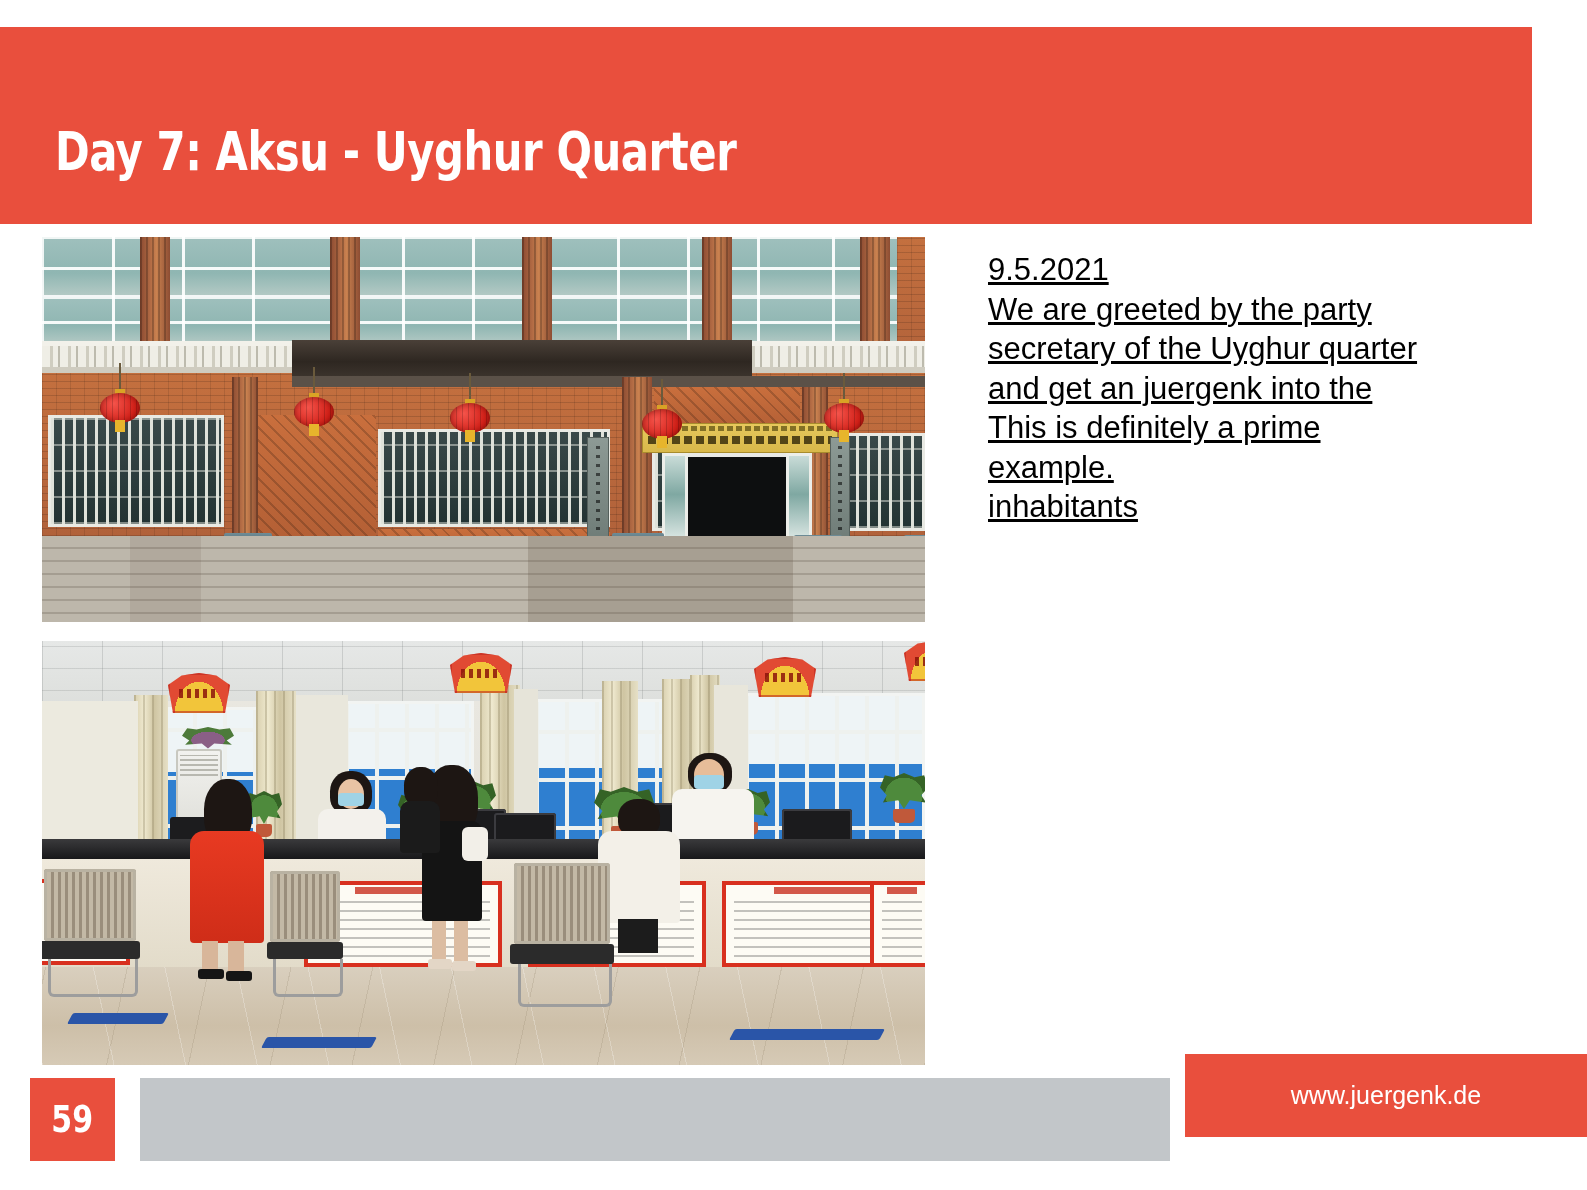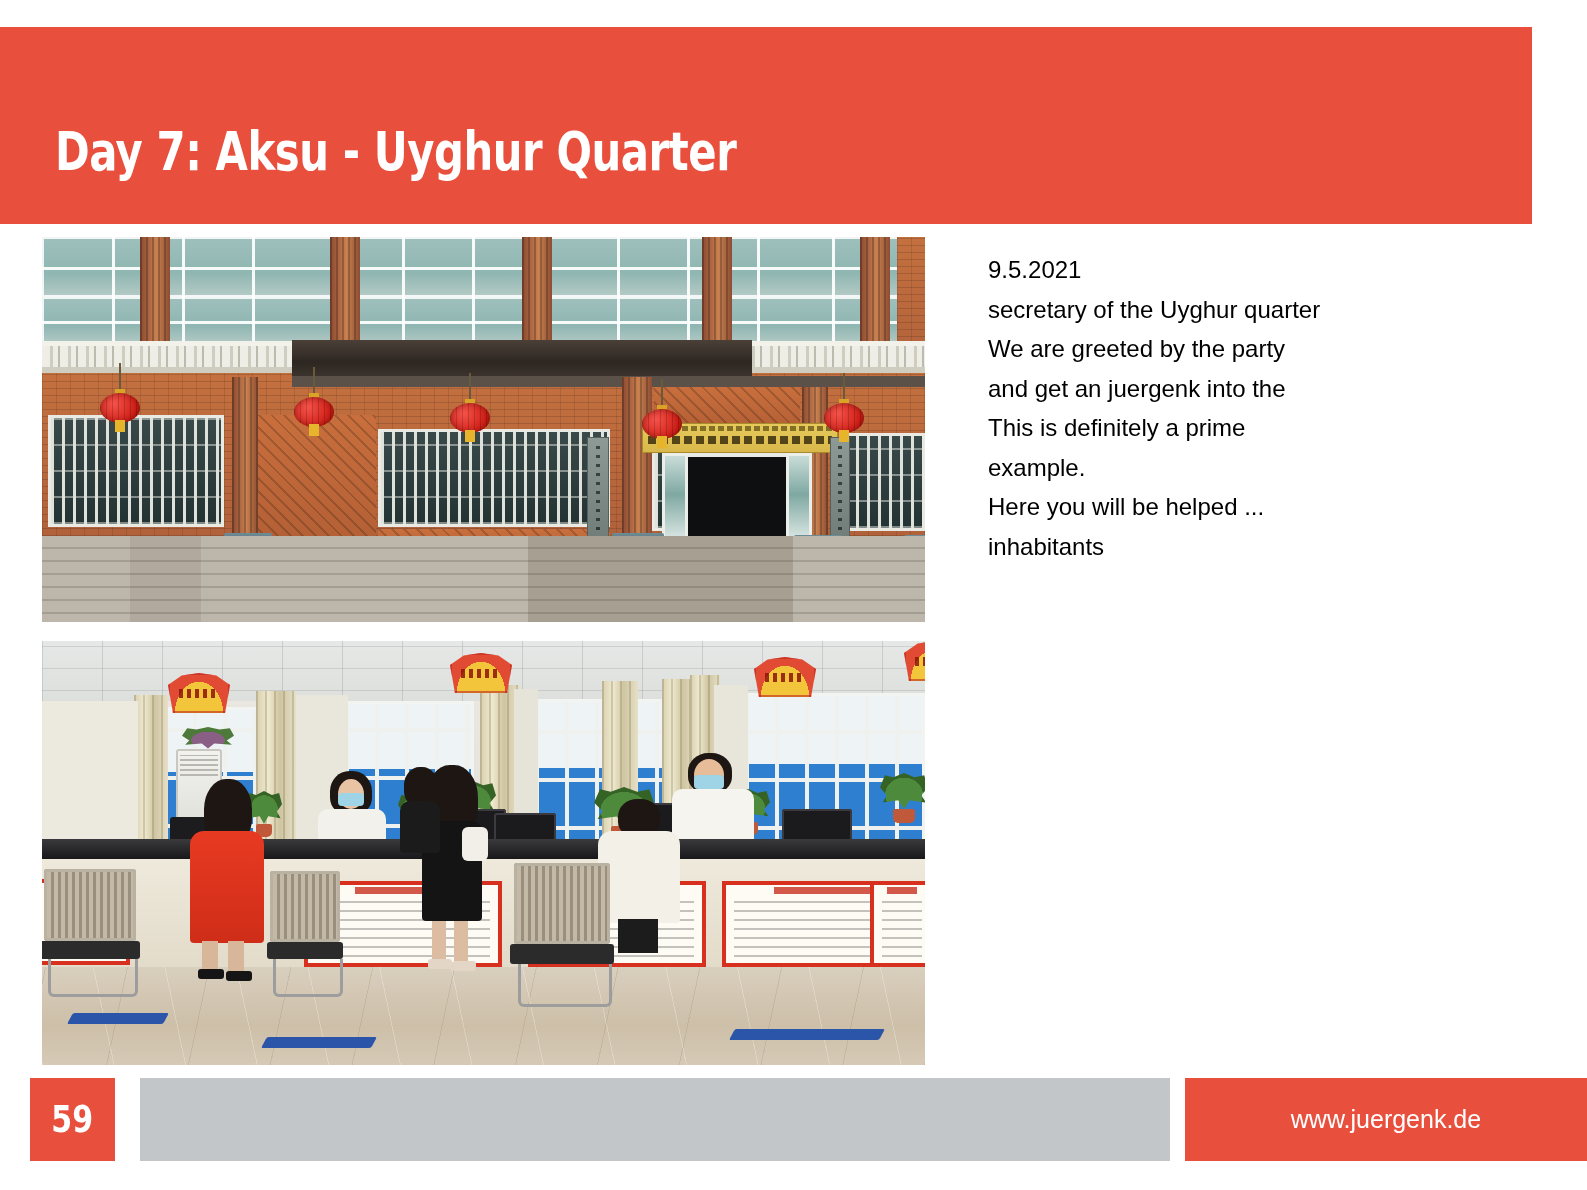--- a/index.html
+++ b/index.html
@@ -23,22 +23,23 @@
     letter-spacing:-0.5px;
     font-family:"DejaVu Sans Condensed","Liberation Sans Narrow","Liberation Sans",sans-serif;
     transform:scaleX(0.86);transform-origin:left center;
     white-space:nowrap;
     line-height:1;
   }
 
   
   .body-text{
     position:absolute;left:988px;top:250px;width:520px;
-    font-size:24px;line-height:39.5px;color:#000;
+    font-size:31px;line-height:39.5px;color:#000;
     font-family:"Liberation Sans", sans-serif;
+    text-decoration:underline;
   }
   .body-text .ln{display:block;white-space:nowrap;}
 
   
   .photo{position:absolute;overflow:hidden;background:#bbb;}
   #photo-building{left:42px;top:237px;width:883px;height:385px;}
   #photo-office{left:42px;top:641px;width:883px;height:424px;}
 
   
   .bld-sky{position:absolute;inset:0;background:#cfd6d2;}
@@ -210,21 +211,21 @@
   }
   .page-num{
     color:#fff;font-size:37px;font-weight:bold;
     font-family:"DejaVu Sans Condensed","Liberation Sans Narrow","Liberation Sans",sans-serif;
     transform:scaleX(0.9);
   }
   .footer-gray{
     position:absolute;left:140px;top:1078px;width:1030px;height:83px;background:#c2c6c9;
   }
   .site-box{
-    position:absolute;left:1185px;top:1078px;width:402px;height:83px;
+    position:absolute;left:1185px;top:1054px;width:402px;height:83px;
     background:#e94f3d;display:flex;align-items:center;justify-content:center;
   }
   .site-url{color:#fff;font-size:25px;font-family:"Liberation Sans", sans-serif;}
 </style>
 </head>
 <body>
 
 <div class="slide">
 
   <div class="header-bar"></div>
@@ -519,26 +520,25 @@
     </div>
     <div class="chair" style="left:472px;top:222px;width:96px;height:144px;">
       <div class="back"></div>
         <div class="seat"></div>
         <div class="legs"></div>
     </div>
   </div>
 
   <div class="body-text">
     <span class="ln">9.5.2021</span>
+    <span class="ln">We are greeted by the party</span>
     <span class="ln">secretary of the Uyghur quarter</span>
-    <span class="ln">We are greeted by the party</span>
     <span class="ln">and get an juergenk into the</span>
     <span class="ln">This is definitely a prime</span>
     <span class="ln">example.</span>
-    <span class="ln">Here you will be helped ...</span>
     <span class="ln">inhabitants</span>
   </div>
 
   <div class="page-box">
     <span class="page-num">59</span>
   </div>
   <div class="footer-gray"></div>
   <div class="site-box">
     <span class="site-url">www.juergenk.de</span>
   </div>

